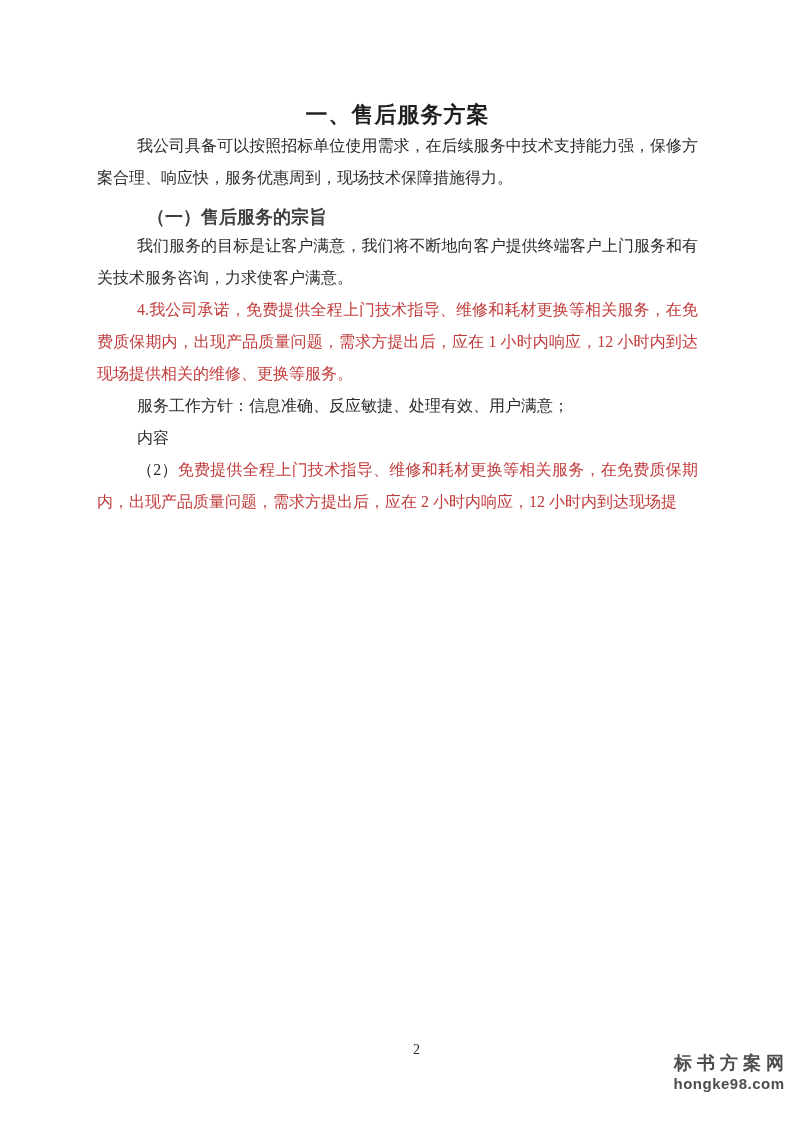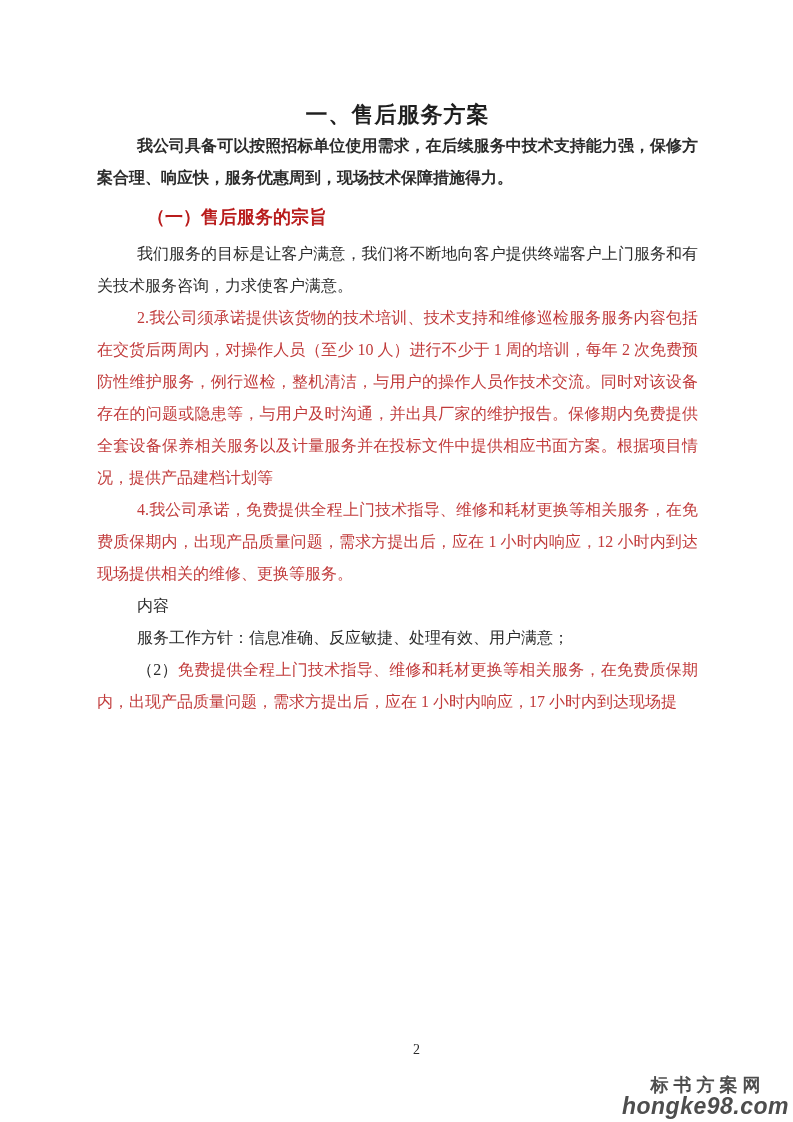--- a/index.html
+++ b/index.html
@@ -24,88 +24,85 @@
     font-family: "Liberation Sans", "DejaVu Sans", sans-serif;
     font-size: 22px;
     font-weight: 700;
     line-height: 30px;
     text-align: center;
     letter-spacing: 1px;
     color: #1f1f1f;
   }
   .intro-para {
     margin: 30px 0 0 0;
-    font-weight: bold;
   }
   .body-para {
     margin: 0;
     font-size: 16px;
     line-height: 32px;
     text-indent: 40px;
     text-align: justify;
   }
   .section-heading {
-    margin: 10px 0 8px 0;
+    margin: 10px 0 0 0;
     font-family: "Liberation Sans", "DejaVu Sans", sans-serif;
     font-size: 18px;
     font-weight: 700;
     line-height: 26px;
     text-indent: 50px;
-    color: #b91c1c;
+    color: #404040;
   }
   .paragraphs { margin-top: 0; }
   .seg-black { color: var(--text, #2b2b2b); }
   .seg-red   { color: var(--emphasis_red, #c13b3b); }
   .page-number {
     position: absolute;
     left: 20px;
     top: 1041px;
     width: 100%;
     text-align: center;
     font-size: 14px;
     line-height: 18px;
     color: #2b2b2b;
   }
   .watermark {
     position: absolute;
     right: 4px;
-    bottom: 4px;
+    bottom: 26px;
     text-align: center;
     font-family: "Liberation Sans", "DejaVu Sans", sans-serif;
     font-weight: 700;
     color: var(--watermark_gray, #4d4d4d);
   }
   .wm-site {
     font-size: 18px;
     line-height: 18px;
     letter-spacing: 5px;
     padding-left: 5px;
   }
   .wm-url {
-    font-size: 23px;
+    font-size: 15px;
     line-height: 24px;
     letter-spacing: 0.5px;
-    font-style: italic;
   }
 </style>
 </head>
 <body>
 
 <div class="page">
   <div class="content">
     <h1 class="doc-title">一、售后服务方案</h1>
     <p class="body-para intro-para">我公司具备可以按照招标单位使用需求，在后续服务中技术支持能力强，保修方案合理、响应快，服务优惠周到，现场技术保障措施得力。</p>
     <h2 class="section-heading">（一）售后服务的宗旨</h2>
     <div class="paragraphs" id="paragraphs">
         <p class="body-para"><span class="seg-black">我们服务的目标是让客户满意，我们将不断地向客户提供终端客户上门服务和有关技术服务咨询，力求使客户满意。</span></p>
-        <p class="body-para"><span class="seg-red">2.我公司须承诺提供该货物的技术培训、技术支持和维修巡检服务服务内容包括在交货后两周内，对操作人员（至少 10 人）进行不少于 1 周的培训，每年 2 次免费预防性维护服务，例行巡检，整机清洁，与用户的操作人员作技术交流。同时对该设备存在的问题或隐患等，与用户及时沟通，并出具厂家的维护报告。保修期内免费提供全套设备保养相关服务以及计量服务并在投标文件中提供相应书面方案。根据项目情况，提供产品建档计划等</span></p>
         <p class="body-para"><span class="seg-red">4.我公司承诺，免费提供全程上门技术指导、维修和耗材更换等相关服务，在免费质保期内，出现产品质量问题，需求方提出后，应在 1 小时内响应，12 小时内到达现场提供相关的维修、更换等服务。</span></p>
+        <p class="body-para"><span class="seg-black">服务工作方针：信息准确、反应敏捷、处理有效、用户满意；</span></p>
         <p class="body-para"><span class="seg-black">内容</span></p>
-        <p class="body-para"><span class="seg-black">服务工作方针：信息准确、反应敏捷、处理有效、用户满意；</span></p>
-        <p class="body-para"><span class="seg-black">（2）</span><span class="seg-red">免费提供全程上门技术指导、维修和耗材更换等相关服务，在免费质保期内，出现产品质量问题，需求方提出后，应在 1 小时内响应，17 小时内到达现场提</span></p>
+        <p class="body-para"><span class="seg-black">（2）</span><span class="seg-red">免费提供全程上门技术指导、维修和耗材更换等相关服务，在免费质保期内，出现产品质量问题，需求方提出后，应在 2 小时内响应，12 小时内到达现场提</span></p>
       </div>
   </div>
   <div class="page-number">2</div>
   <div class="watermark">
     <div class="wm-site">标书方案网</div>
     <div class="wm-url">hongke98.com</div>
   </div>
 </div>
 
 </body></html>

